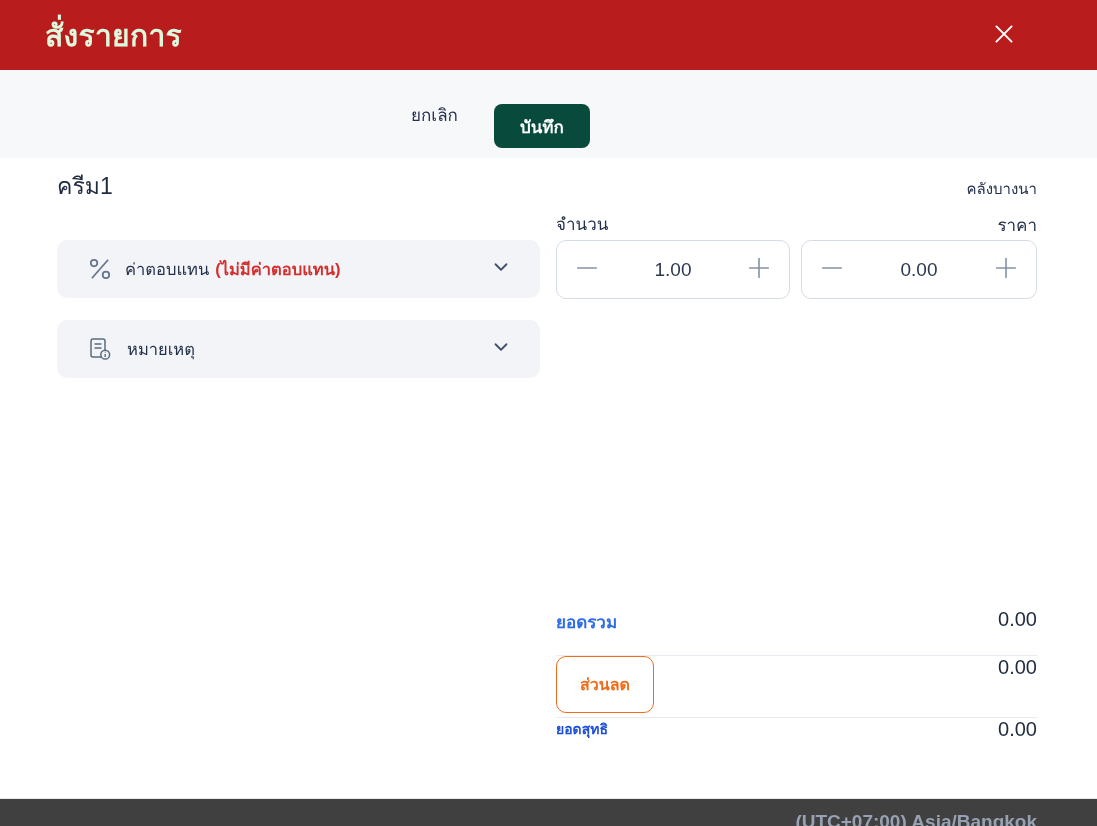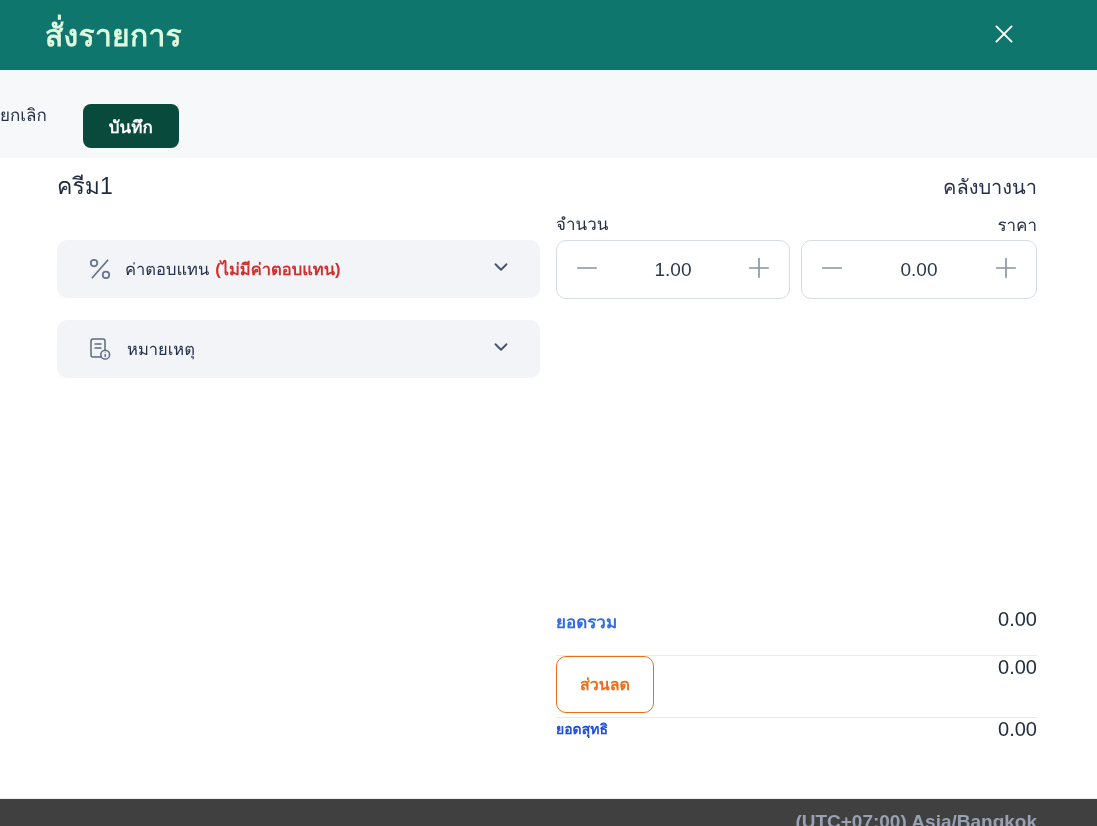--- a/index.html
+++ b/index.html
@@ -7,45 +7,45 @@
   body { font-family:"Liberation Sans","DejaVu Sans",sans-serif; }
 
   .app {
     position:relative; width:1097px; height:826px;
     background:#ffffff; overflow:hidden;
   }
 
   
   .header {
     position:absolute; top:0; left:0; width:100%; height:70px;
-    background:#0f766e; display:flex; align-items:center;
+    background:#b91c1c; display:flex; align-items:center;
     justify-content:space-between; padding:0 74px 0 45px;
   }
   .header-title { color:#dcf8dd; font-size:30px; font-weight:700; letter-spacing:.3px; }
   .close-btn { background:none; border:none; cursor:pointer; padding:6px; display:flex; align-items:center; }
 
   
   .toolbar {
     position:absolute; top:70px; left:0; width:100%; height:88px;
     background:#f7f8fa; display:flex; align-items:center;
-    justify-content:flex-start; gap:36px; padding-right:96px;
+    justify-content:center; gap:36px; padding-right:96px;
   }
   .cancel-btn { background:none; border:none; font-size:17px; color:#25314a; cursor:pointer; font-family:inherit; }
   .save-btn {
     width:96px; height:44px; background:#084b3d; color:#fff; border:none;
     border-radius:8px; font-size:17px; font-weight:600; cursor:pointer; font-family:inherit;margin-top:24px;
   }
 
   
   .product-row {
     position:absolute; top:168px; left:57px; width:980px;
     display:flex; justify-content:space-between; align-items:baseline;
   }
   .product-name { font-size:23px; font-weight:400; color:#1f2b3e; }
-  .warehouse { font-size:20px; color:#25314a; }
+  .warehouse { font-size:15px; color:#25314a; }
 
   
   .label-qty { position:absolute; left:556px; top:210px; font-size:17px; color:#25314a; }
   .label-price { position:absolute; left:801px; top:211px; width:236px; text-align:right; font-size:17px; color:#25314a; }
 
   
   .panel {
     position:absolute; left:57px; width:483px; height:58px;
     background:#f2f4f7; border-radius:10px; display:flex; align-items:center;
     padding:0 28px 0 30px; cursor:pointer;

